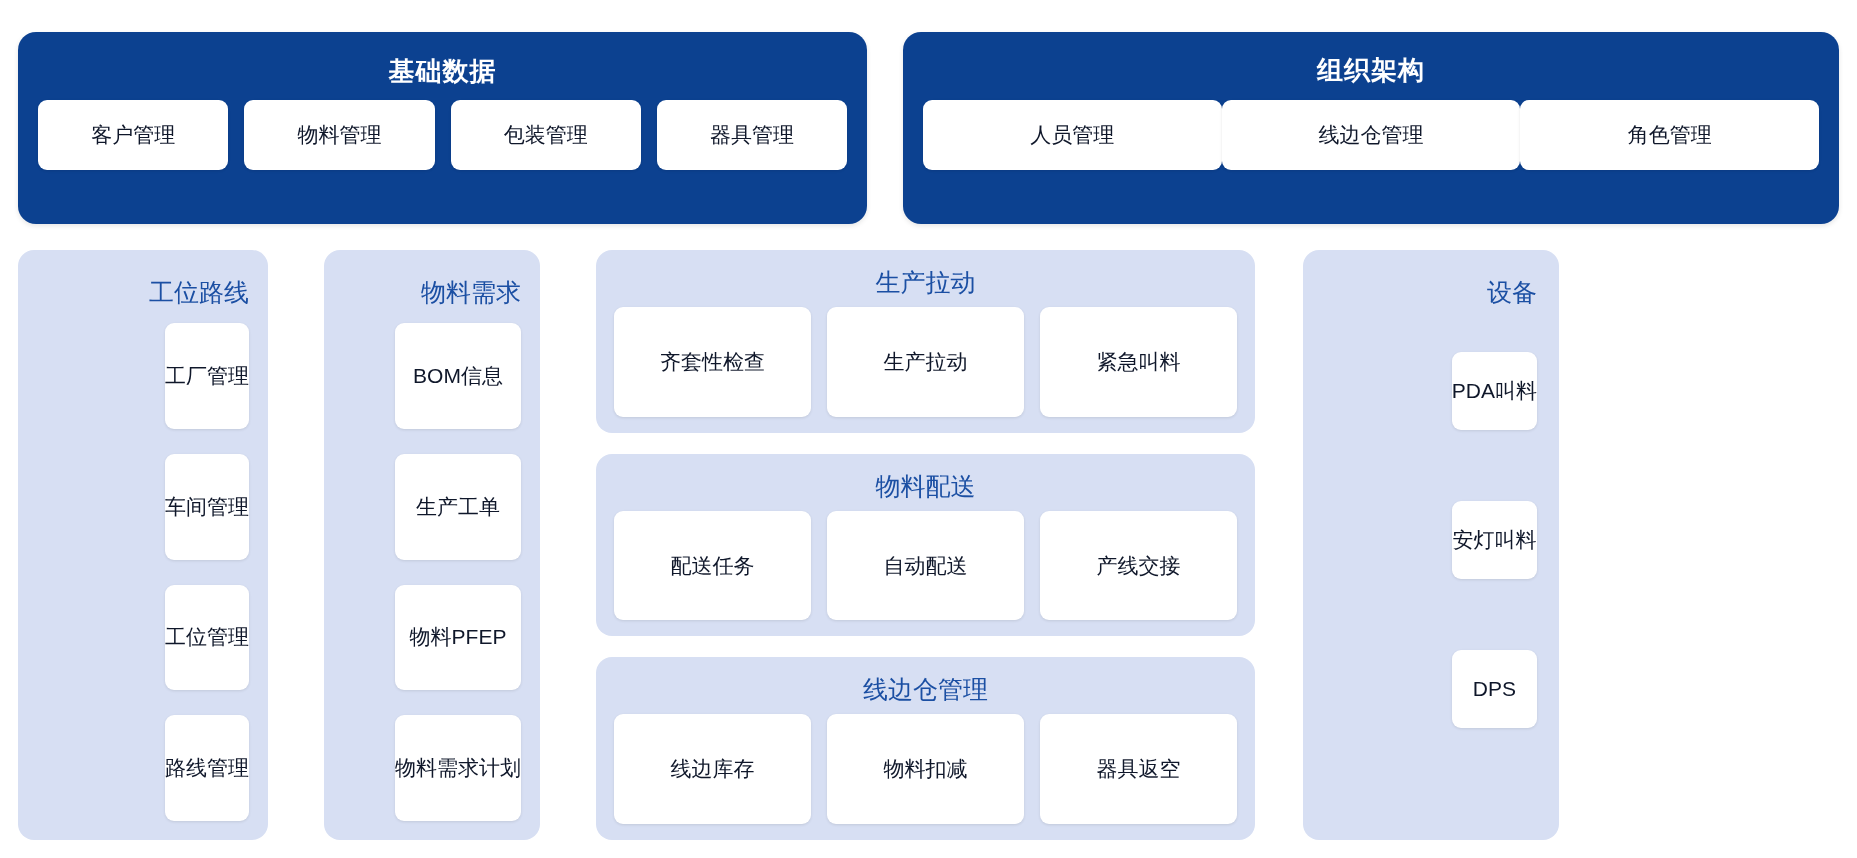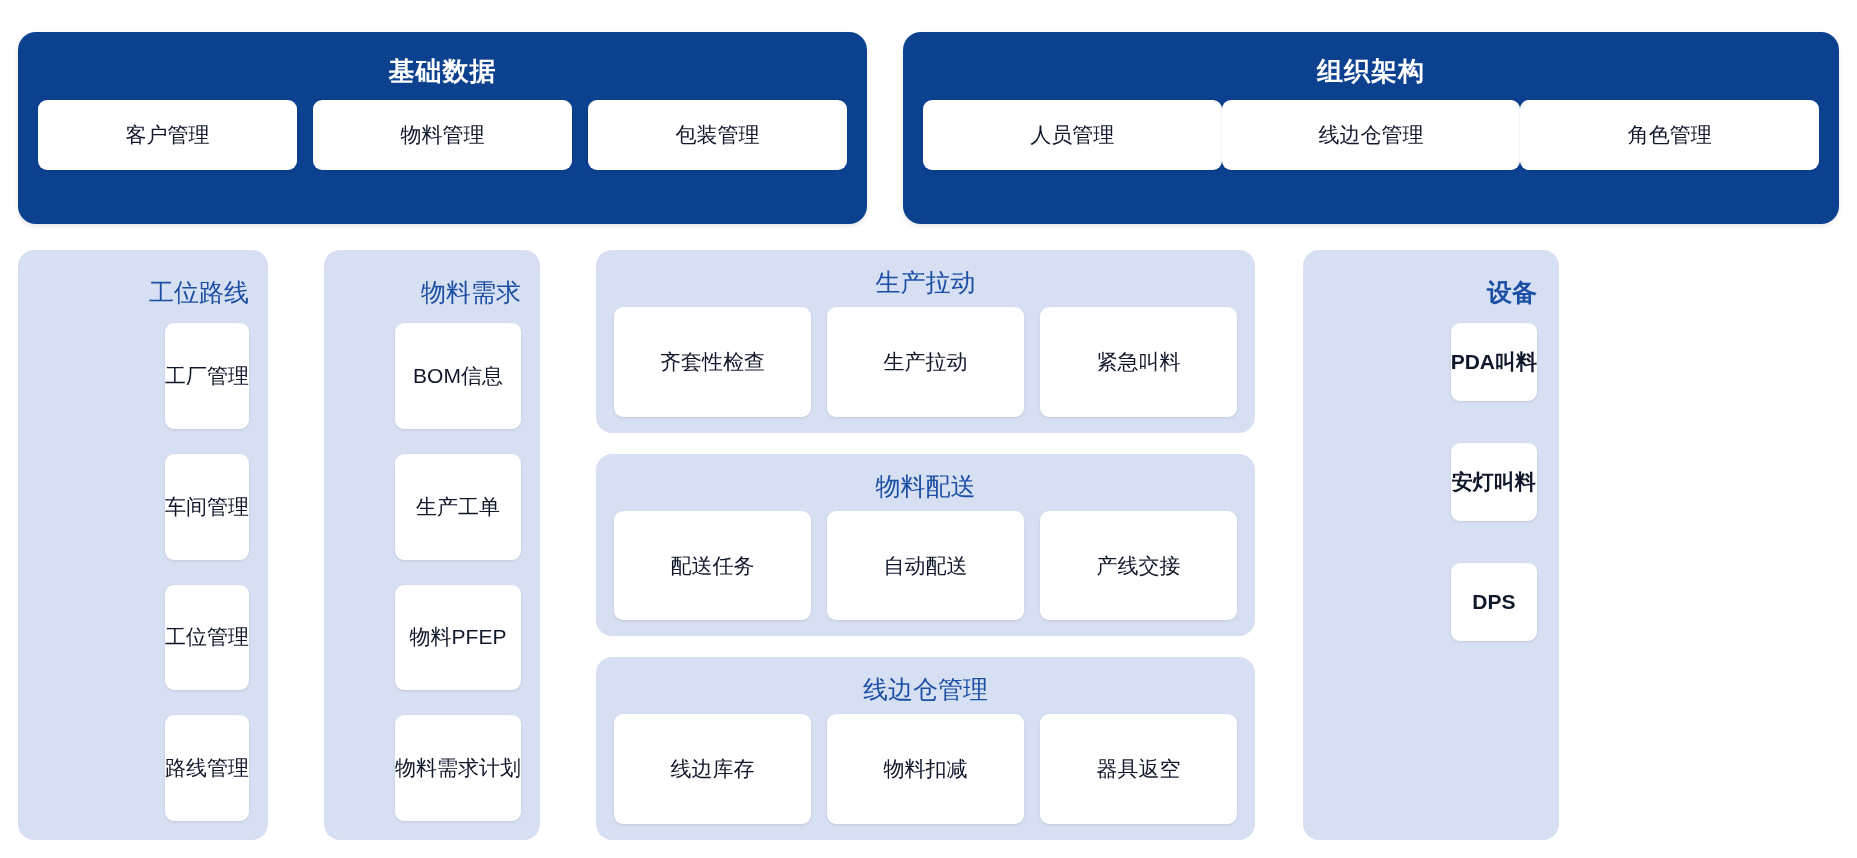--- a/index.html
+++ b/index.html
@@ -19,21 +19,21 @@
   }
   .dark-panel{
     background:#0c4190;
     border-radius:18px;
     box-sizing:border-box;
     padding:14px 20px 18px 20px;
     display:flex;flex-direction:column;
     box-shadow:0 2px 5px rgba(0,0,0,.10);
   }
   .dark-panel.basic{width:849px;}
-  .dark-panel.org{width:936px;}
+  .dark-panel.org{width:936px;font-family:Liberation Serif, serif;}
   .dark-title{
     color:#ffffff;
     font-size:26px;
     font-weight:bold;
     text-align:center;
     letter-spacing:1px;
     line-height:1;
     padding:12px 0 16px 0;
   }
   .dark-cards{
@@ -89,36 +89,37 @@
     padding:10px 18px 16px 18px;
     flex:1;
     display:flex;flex-direction:column;
   }
   .panel-row .light-title{padding:10px 0 12px 0;}
   .row-cards{display:flex;gap:16px;flex:1;}
   .row-cards .white-card{flex:1;min-height:66px;}
 
   
   .col-device .vert-cards{gap:42px;}
-  .col-device .vert-cards .white-card{flex:0 0 78px;}
-  .col-device .light-panel{padding:16px 22px 26px 22px;font-weight:bold;}
+  .col-device .vert-cards .white-card{flex:0 0 78px;margin-top:29px;}
+  .col-device .light-panel{padding:16px 22px 26px 22px;}
 </style>
 </head>
 <body>
 
 <div class="canvas">
 
   <div class="top-row">
 
     <div class="dark-panel basic">
       <div class="dark-title">基础数据</div>
       <div class="dark-cards">
         <div class="white-card">客户管理</div>
         <div class="white-card">物料管理</div>
         <div class="white-card">包装管理</div>
+        <div class="white-card">器具管理</div>
       </div>
     </div>
 
     <div class="dark-panel org">
       <div class="dark-title">组织架构</div>
       <div class="dark-cards">
         <div class="white-card">人员管理</div>
         <div class="white-card">线边仓管理</div>
         <div class="white-card">角色管理</div>
       </div>

